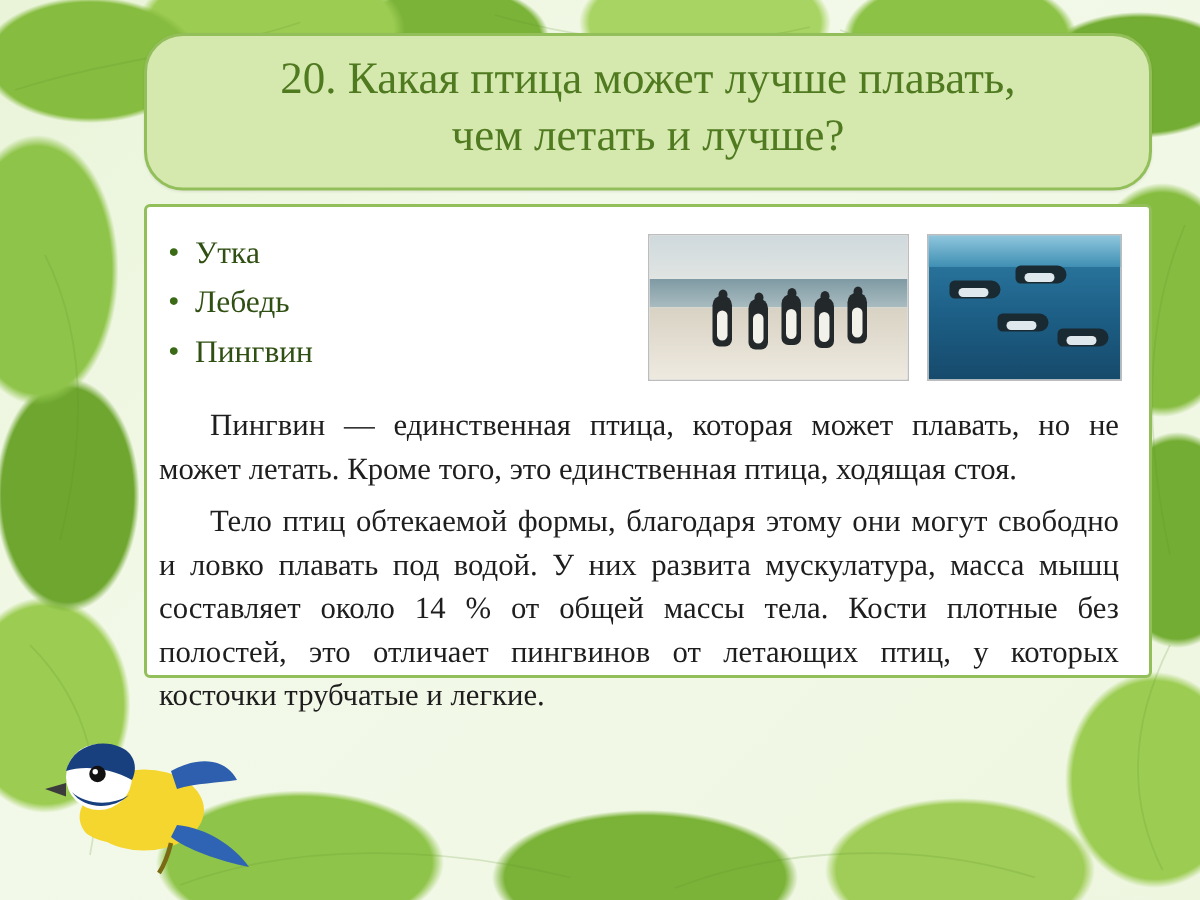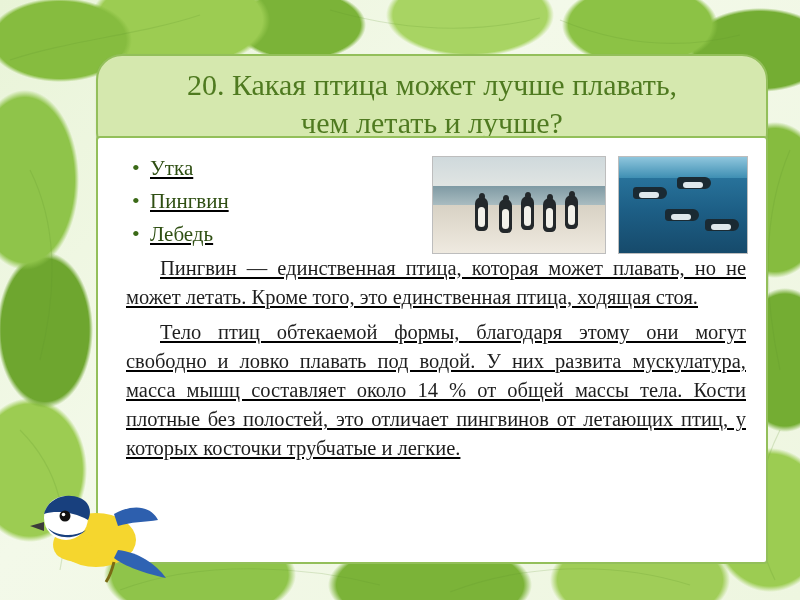--- a/index.html
+++ b/index.html
@@ -60,36 +60,34 @@
     padding: 10px 26px 14px 26px;
     background: #d5e8ae;
     border: 2px solid #93bf5a;
     border-radius: 26px;
     text-align: center;
     color: #4f7a20;
     font-size: 30px;
     line-height: 1.28;
     font-family: "Liberation Serif", serif;
     box-shadow: 0 1px 2px rgba(0,0,0,.08);
-    margin-top: 32px;
   }
 
   
   .content-box {
     position: absolute;
     left: 96px;
     top: 136px;
     width: 672px;
-    height: 428px;
+    height: 316px;
     box-sizing: border-box;
     background: #ffffff;
     border: 2px solid #93bf5a;
     border-radius: 4px;
-    padding: 14px 20px 10px 28px;
-    text-decoration: underline;
+    padding: 14px 20px 10px 8px;
   }
 
   .bullets {
     list-style: none;
     margin: 0;
     padding: 0;
     width: 250px;
   }
   .bullets li {
     position: relative;
@@ -140,21 +138,21 @@
 
   .body-text {
     margin: 6px 0 0 0;
     font-size: 20.5px;
     line-height: 1.42;
     color: #1e1e1e;
     text-align: justify;
     text-indent: 34px;
     font-family: "Liberation Serif", serif;
   }
-  .body-text.first { margin-top: 2px; }
+  .body-text.first { margin-top: 18px; }
 
   
   .bird { position: absolute; left: 18px; bottom: 12px; width: 150px; height: 110px; }
 </style>
 </head>
 <body>
 
 <div class="slide">
 
   <div class="leaf-bg"></div>
@@ -175,22 +173,22 @@
 
   <div class="title-box">
     <div>20. Какая птица может лучше плавать,</div>
     <div>чем летать и лучше?</div>
   </div>
 
   <div class="content-box">
 
     <ul class="bullets">
       <li>Утка</li>
+      <li>Лебедь</li>
       <li>Пингвин</li>
-      <li>Лебедь</li>
     </ul>
 
     <div class="photos">
       <div class="photo">
         <div class="p1-sky"></div>
         <div class="p1-sea"></div>
         <div class="p1-sand"></div>
         <div class="peng" style="left:42px; bottom:22px;"></div>
         <div class="peng" style="left:66px; bottom:20px;"></div>
         <div class="peng" style="left:88px; bottom:23px;"></div>

